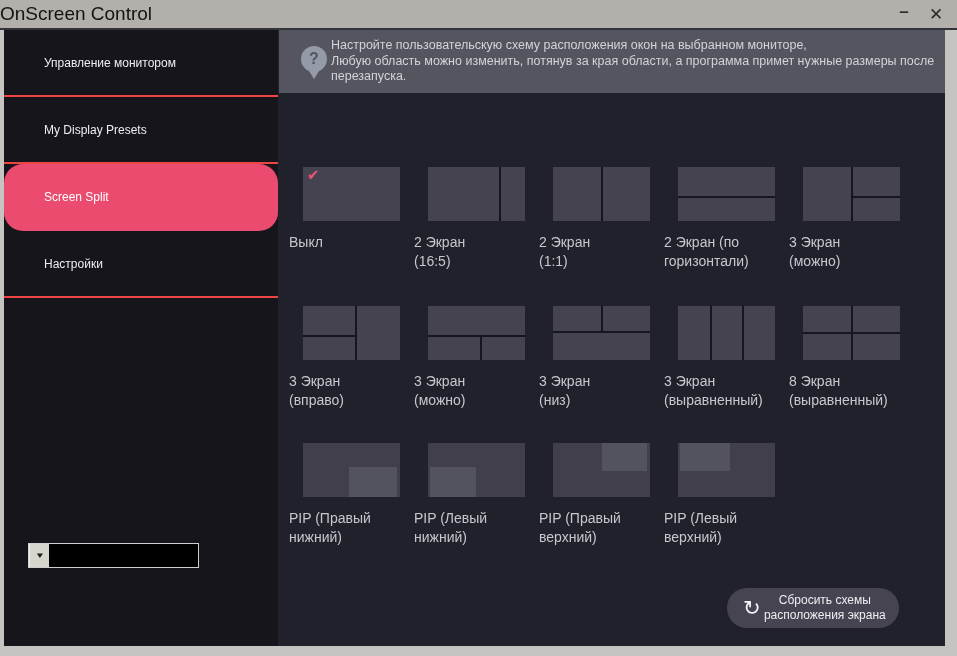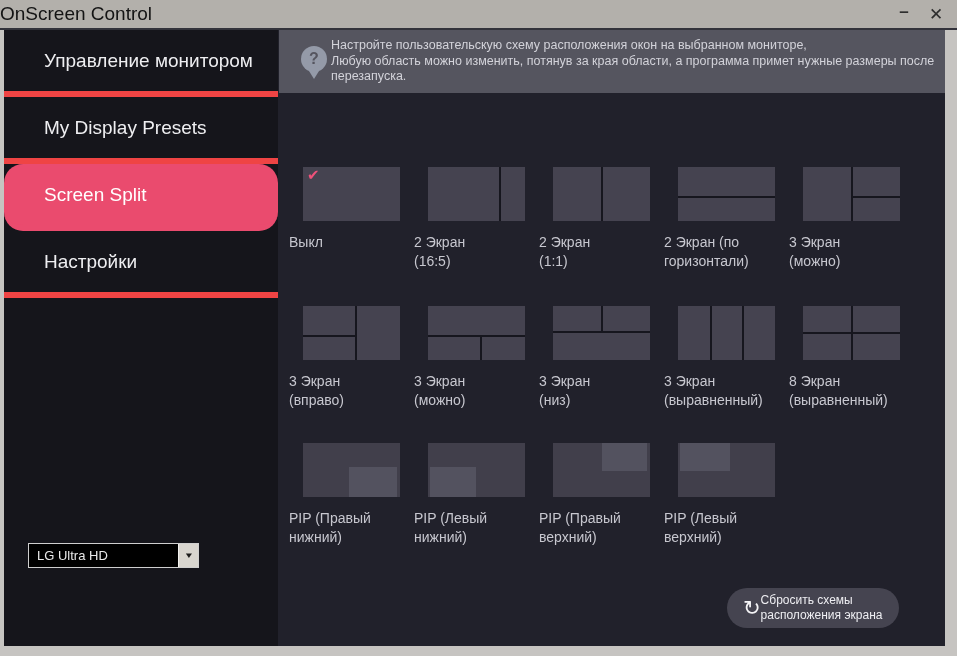--- a/index.html
+++ b/index.html
@@ -18,21 +18,21 @@
   .min-glyph { font-size:17px; font-weight:bold; transform:translateY(-2px); }
   .close-glyph { font-size:17px; font-weight:bold; }
   .titlebar-shadow { position:absolute; left:0; top:28px; width:957px; height:2px; background:#33333b; }
 
   
   .app { position:absolute; left:4px; top:30px; width:941px; height:616px; display:flex; background:#21212b; }
 
   
   .sidebar { position:relative; width:274px; background:#15151b; flex:0 0 274px; }
   .side-item { height:67px; display:flex; align-items:center; padding-left:40px;
-               color:#eeeef1; font-size:19px; border-bottom:6px solid #ef4444; cursor:pointer; }
+               color:#eeeef1; font-size:12px; border-bottom:2px solid #ef4444; cursor:pointer; }
   .side-item.selected { background:#ea4b6e; color:#ffffff; border-bottom-color:#ea4b6e;border-radius:19px; }
 
   
   .combo { position:absolute; left:24px; top:513px; width:171px; height:25px; background:#000;
            border:1px solid #cfcfcf; display:flex; align-items:stretch; cursor:default; }
   .combo-value { flex:1; color:#e9e9e9; font-size:13px; display:flex; align-items:center; padding-left:8px; }
   .combo-btn { width:20px; background:#d8d5cf; border-left:1px solid #f2f1ee; display:flex;
                align-items:center; justify-content:center; }
   .combo-arrow { font-size:8px; color:#1b1b1b; transform:scaleX(1.3); }
 
@@ -62,21 +62,21 @@
   .vl { position:absolute; top:0; bottom:0; width:2px; background:#16161e; }
   .hl { position:absolute; left:0; right:0; height:2px; background:#16161e; }
   .inset { position:absolute; background:#53525f; }
   .check { position:absolute; left:4px; top:-1px; color:#ee527a; font-size:15px; font-weight:bold; }
   .lbl { width:125px; text-align:left; color:#c7c7cf; font-size:14px; line-height:19px; }
 
   
   .reset-btn { position:absolute; left:449px; top:558px; width:172px; height:40px; border-radius:20px;
                background:#454450; display:flex; align-items:center; padding-left:16px; cursor:pointer; }
   .reset-icon { color:#f4f4f6; font-size:21px; line-height:1; transform:translateY(-1px); }
-  .reset-text { flex:1; color:#eeeef2; font-size:12px; line-height:15px; padding-right:10px; }
+  .reset-text { flex:1; text-align:center; color:#eeeef2; font-size:12px; line-height:15px; padding-right:10px; }
 </style>
 </head>
 <body>
 
 <div class="window">
 
   <div class="titlebar">
     <div class="title">OnScreen Control</div>
     <div class="win-controls">
       <div class="win-btn">
@@ -99,21 +99,20 @@
         <span>My Display Presets</span>
       </div>
       <div class="side-item selected">
         <span>Screen Split</span>
       </div>
       <div class="side-item">
         <span>Настройки</span>
       </div>
 
       <div class="combo">
-        <div class="combo-value">LG Ultra HD</div>
         <div class="combo-btn">
           <span class="combo-arrow">▼</span>
         </div>
       </div>
     </div>
 
     <div class="main">
 
       <div class="banner">
         <div class="pin">

